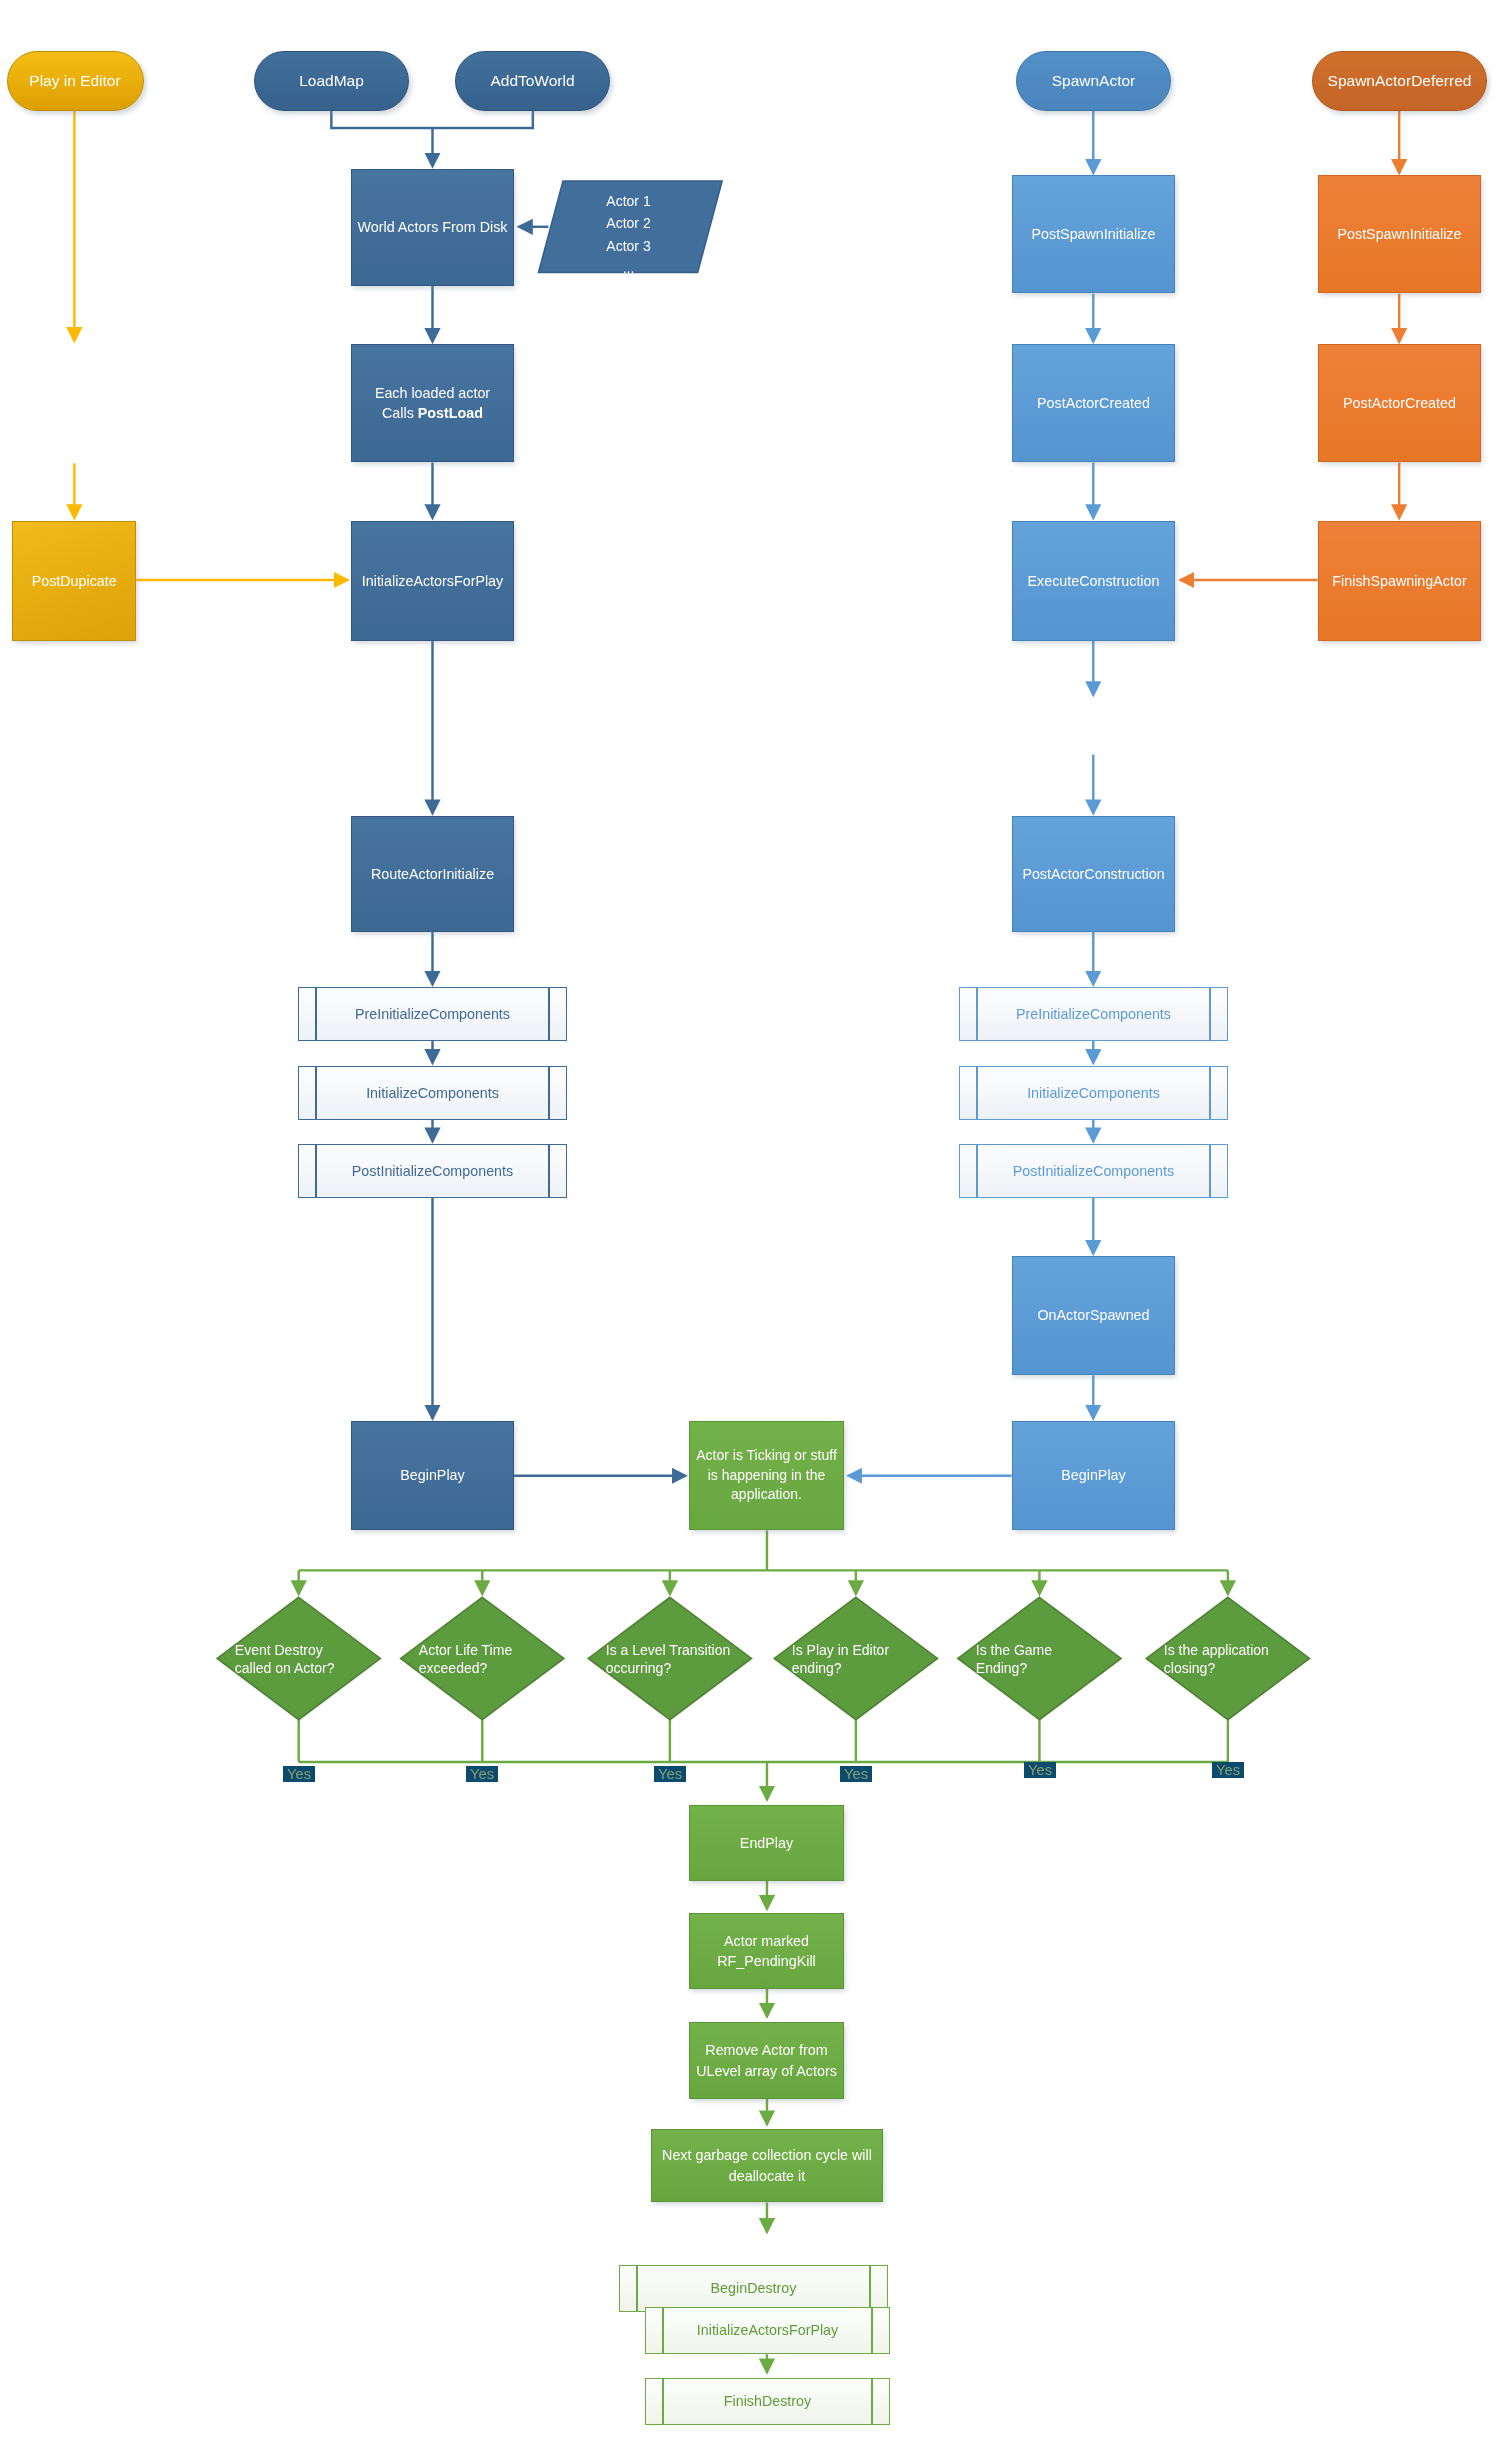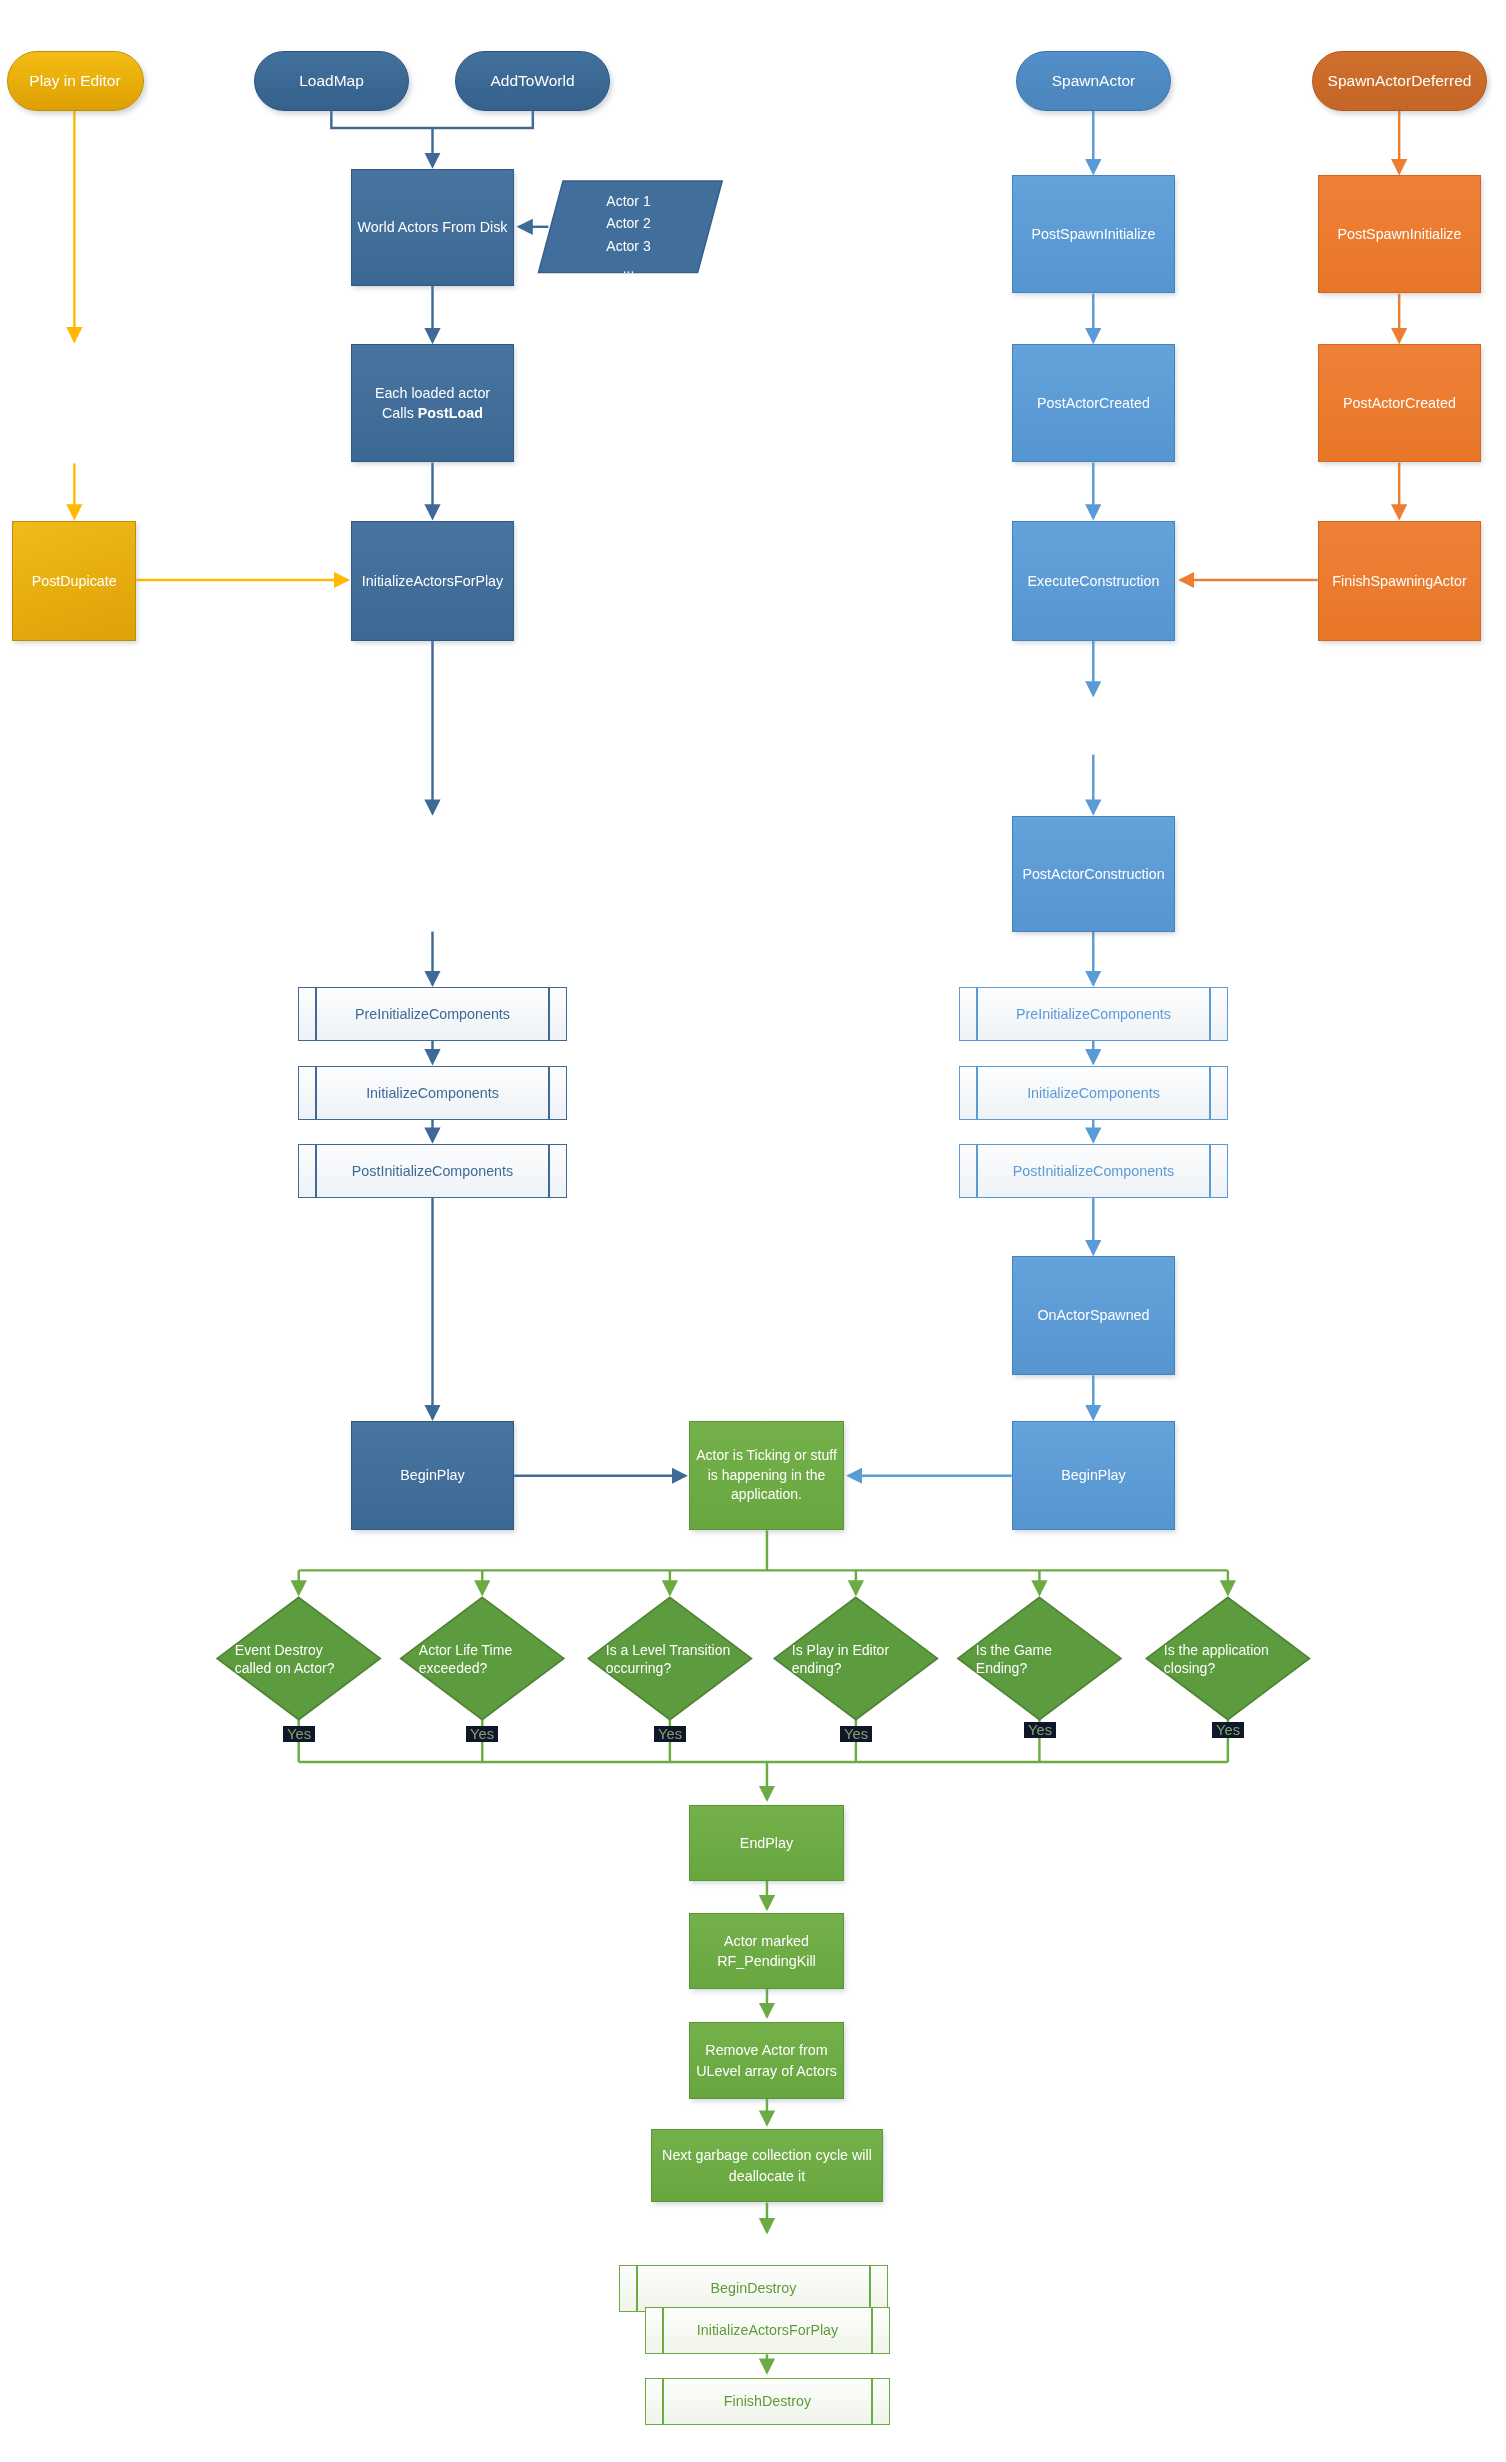--- a/index.html
+++ b/index.html
@@ -32,21 +32,21 @@
   
   .sub{background:linear-gradient(180deg,#fdfdfe,#eef2f6);border:1.6px solid var(--bc);}
   .sub::before,.sub::after{content:"";position:absolute;top:0;bottom:0;width:1.6px;background:var(--bc);}
   .sub::before{left:16.3px;} .sub::after{right:16.3px;}
   .sub-dk{--bc:#3E6A97;color:#3E6A97;}
   .sub-lt{--bc:#5B9BD5;color:#5B9BD5;}
   .sub-gr{--bc:#6CAB44;color:#5F9B3A;background:linear-gradient(180deg,#fdfefc,#f0f4ea);}
   .dia-label{position:absolute;z-index:2;display:flex;align-items:center;justify-content:center;
     text-align:left;color:#fff;font-size:14px;line-height:1.32;padding:0 9.8px;box-sizing:border-box;}
   .yes{position:absolute;z-index:2;display:flex;justify-content:center;color:#87A06F;font-size:14.7px;}
-  .yes span{background:#0f172a;padding:0 4.1px;}
+  .yes span{background:#0c4a6e;padding:0 4.1px;margin-top:40px;}
   .plg-label{position:absolute;z-index:2;color:#fff;font-size:14px;line-height:1.6;text-align:center;}
   .bold{font-weight:bold;}
 </style>
 </head>
 <body>
 
 <div class="canvas">
 
   <svg class="wires" width="1507" height="2462" viewBox="0 0 1847 3018">
     <defs>
@@ -158,20 +158,21 @@
     <span style="display:block">Actor 3</span>
     <span style="display:block">...</span>
   </div>
 
   <div class="node b-dk shadow" style="left:351px;top:344px;width:163px;height:118px;flex-direction:column;">
     <span>Each loaded actor</span>
     <span><span>Calls </span><span class="bold">PostLoad</span></span>
   </div>
 
   <div class="node b-dk shadow" style="left:351px;top:521px;width:163px;height:120px;">InitializeActorsForPlay</div>
+  <div class="node b-dk shadow" style="left:351px;top:816px;width:163px;height:116px;">RouteActorInitialize</div>
 
   <div class="node sub sub-dk" style="left:298px;top:987px;width:269px;height:54px;">PreInitializeComponents</div>
   <div class="node sub sub-dk" style="left:298px;top:1066px;width:269px;height:54px;">InitializeComponents</div>
   <div class="node sub sub-dk" style="left:298px;top:1144px;width:269px;height:54px;">PostInitializeComponents</div>
 
   <div class="node b-dk shadow" style="left:351px;top:1421px;width:163px;height:109px;">BeginPlay</div>
 
   <div class="node b-gr shadow" style="left:689px;top:1421px;width:155px;height:109px;font-size:14px;">Actor is Ticking or stuff is happening in the application.</div>
 
   <div class="node pill pill-lt shadow" style="left:1016px;top:51px;width:155px;height:60px;">SpawnActor</div>

